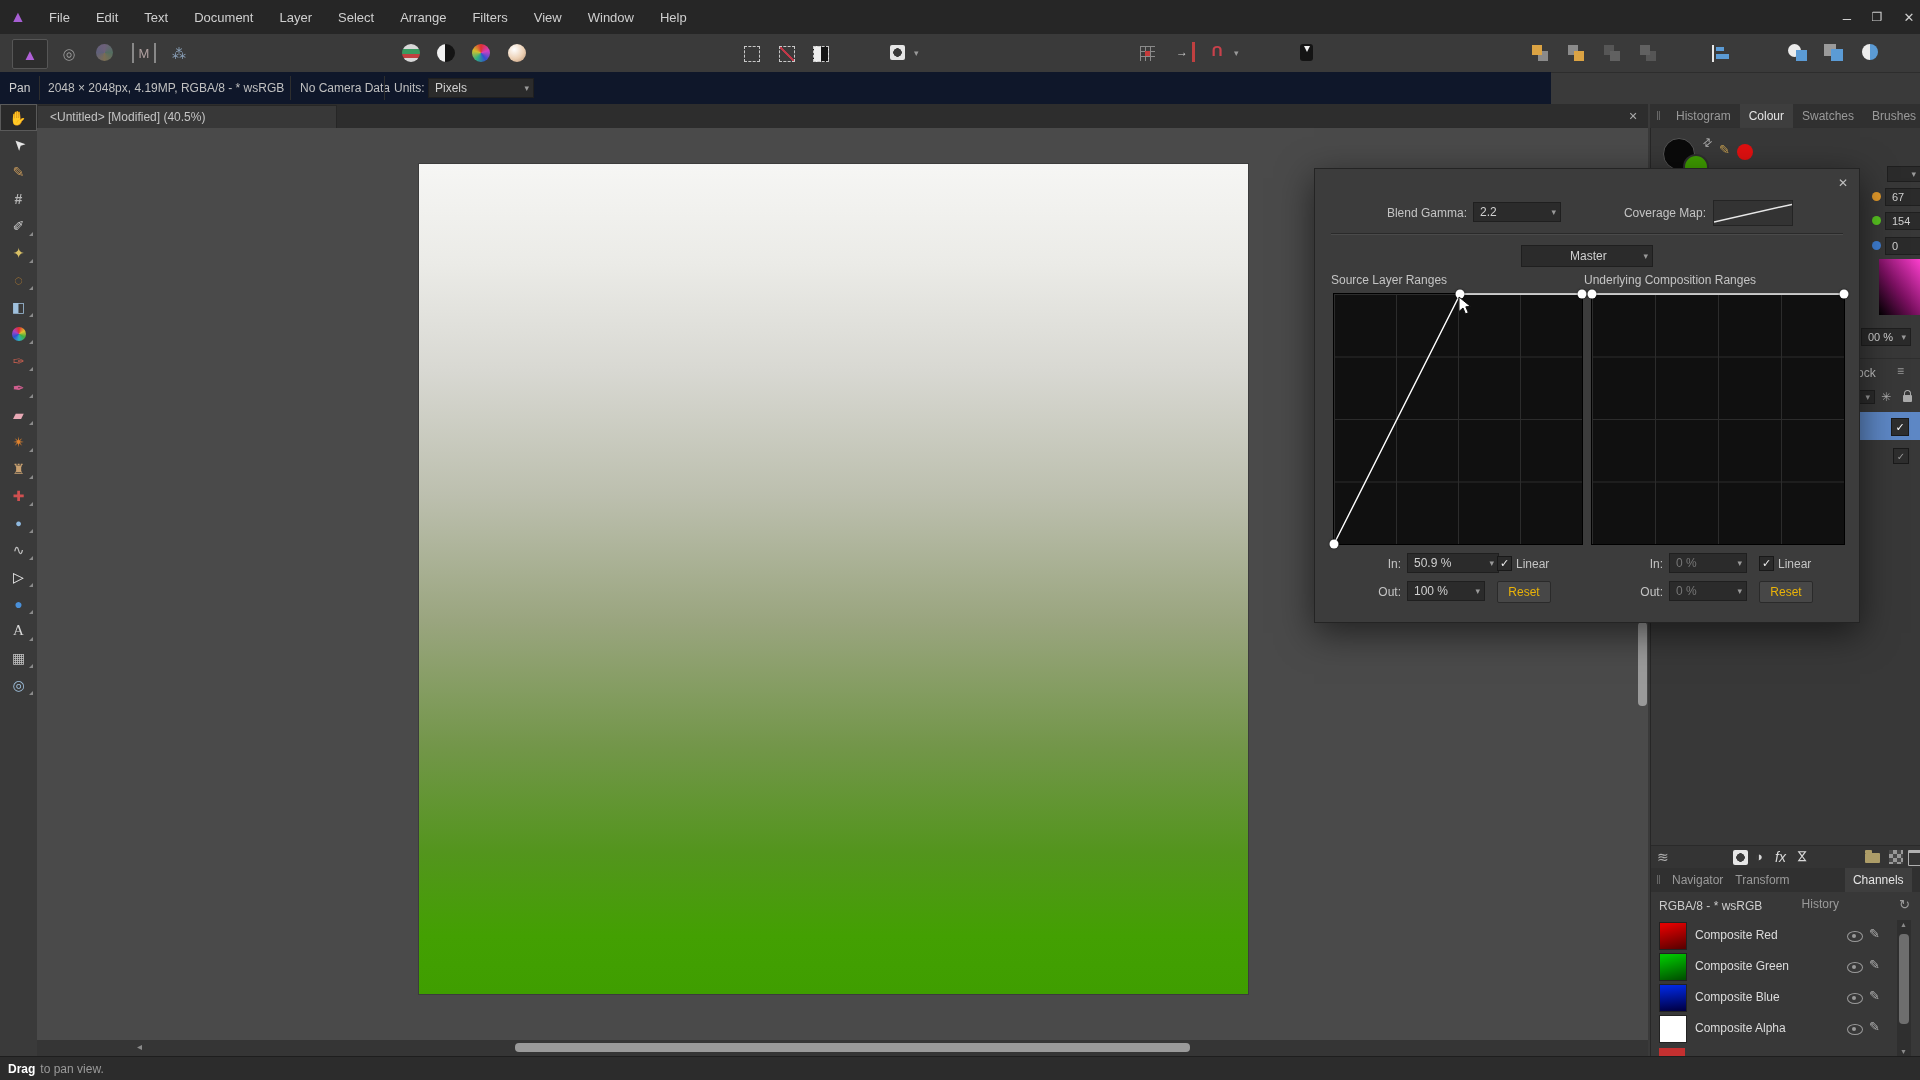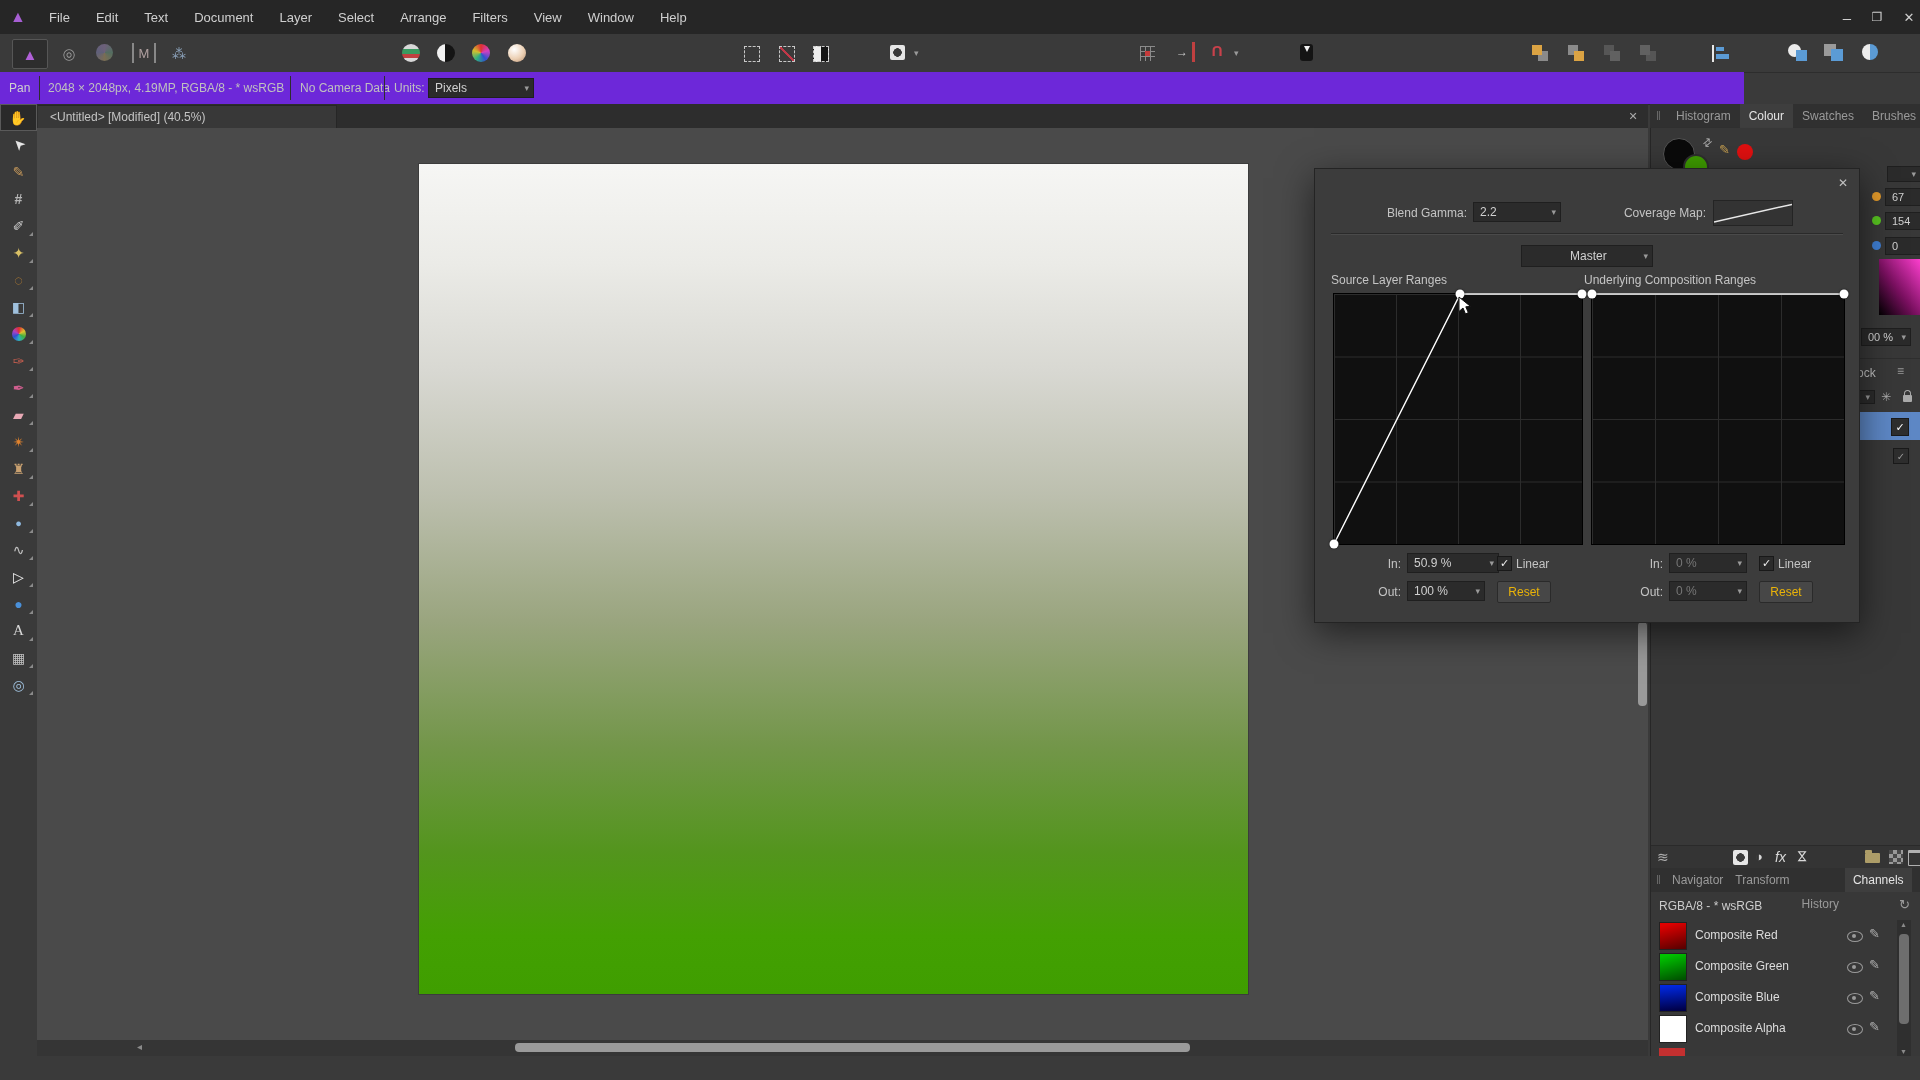--- a/index.html
+++ b/index.html
@@ -5,21 +5,21 @@
   html,body{margin:0;padding:0;background:#1d1d1d;}
   #root{position:relative;width:1920px;height:1080px;overflow:hidden;
         font-family:"Liberation Sans","DejaVu Sans",sans-serif;font-size:12px;color:#c8c8c8;
         background:#3a3a3a;-webkit-font-smoothing:antialiased;}
   .abs{position:absolute;}
   .ctr{display:flex;align-items:center;justify-content:center;}
   
   #menubar{left:0;top:0;width:1920px;height:34px;background:#262626;display:flex;align-items:center;}
   .menu-item{padding:0 13px;color:#cfcfcf;font-size:13px;}
   #toolbar{left:0;top:34px;width:1920px;height:38px;background:#3a3a3a;border-bottom:1px solid #2d2d2d;}
-  #contextbar{left:0;top:72px;width:1744px;height:32px;background:#6d28d9;border-bottom:1px solid #2a2a2a;}
+  #contextbar{left:0;top:72px;width:1551px;height:32px;background:#0f172a;border-bottom:1px solid #2a2a2a;}
   #tabbar{left:37px;top:104px;width:1611px;height:24px;background:#2d2d2d;}
   .doc-tab{position:absolute;left:0;top:1px;height:23px;width:300px;background:#383838;border:1px solid #262626;border-bottom:none;
            display:flex;align-items:center;padding-left:12px;color:#c4c4c4;box-sizing:border-box;}
   #statusbar{left:0;top:1056px;width:1920px;height:24px;background:#2c2c2c;border-top:1px solid #1e1e1e;display:flex;align-items:center;padding-left:8px;box-sizing:border-box;}
   
   #toolcol{left:0;top:104px;width:37px;height:952px;background:#3a3a3a;border-right:1px solid #2e2e2e;}
   .tool{position:relative;width:37px;height:27px;display:flex;align-items:center;justify-content:center;font-size:14px;}
   .tool.sel{background:#2a2a2a;box-shadow:inset 0 0 0 1px #5a5a5a;}
   .fly{position:absolute;right:4px;bottom:3px;width:0;height:0;border-left:4px solid transparent;border-bottom:4px solid #8a8a8a;}
   .rainbow{width:14px;height:14px;border-radius:50%;background:conic-gradient(#e03030,#e0c030,#40b040,#30b0c0,#3050d0,#b040c0,#e03030);}
@@ -445,14 +445,18 @@
       <span class="dim">0 %</span>
       <span class="caret">▾</span>
     </span>
     <span class="btn" style="left:444px;top:412px;width:52px;height:20px;">Reset</span>
   </div>
 
   <svg class="abs" style="left:1458px;top:296px;width:16px;height:20px;z-index:30;" viewBox="0 0 16 20">
     <path d="M1,1 L1,15.5 L5,12 L7.5,18 L10.3,16.6 L7.8,10.8 L12.5,10.4 Z" fill="#ffffff" stroke="#111" stroke-width="1"></path>
   </svg>
 
+  <div id="statusbar" class="abs">
+    <span style="color:#ffffff;font-weight:bold;">Drag</span>
+    <span style="color:#9a9a9a;margin-left:5px;">to pan view.</span>
+  </div>
 
 </div>
 
 </body></html>

